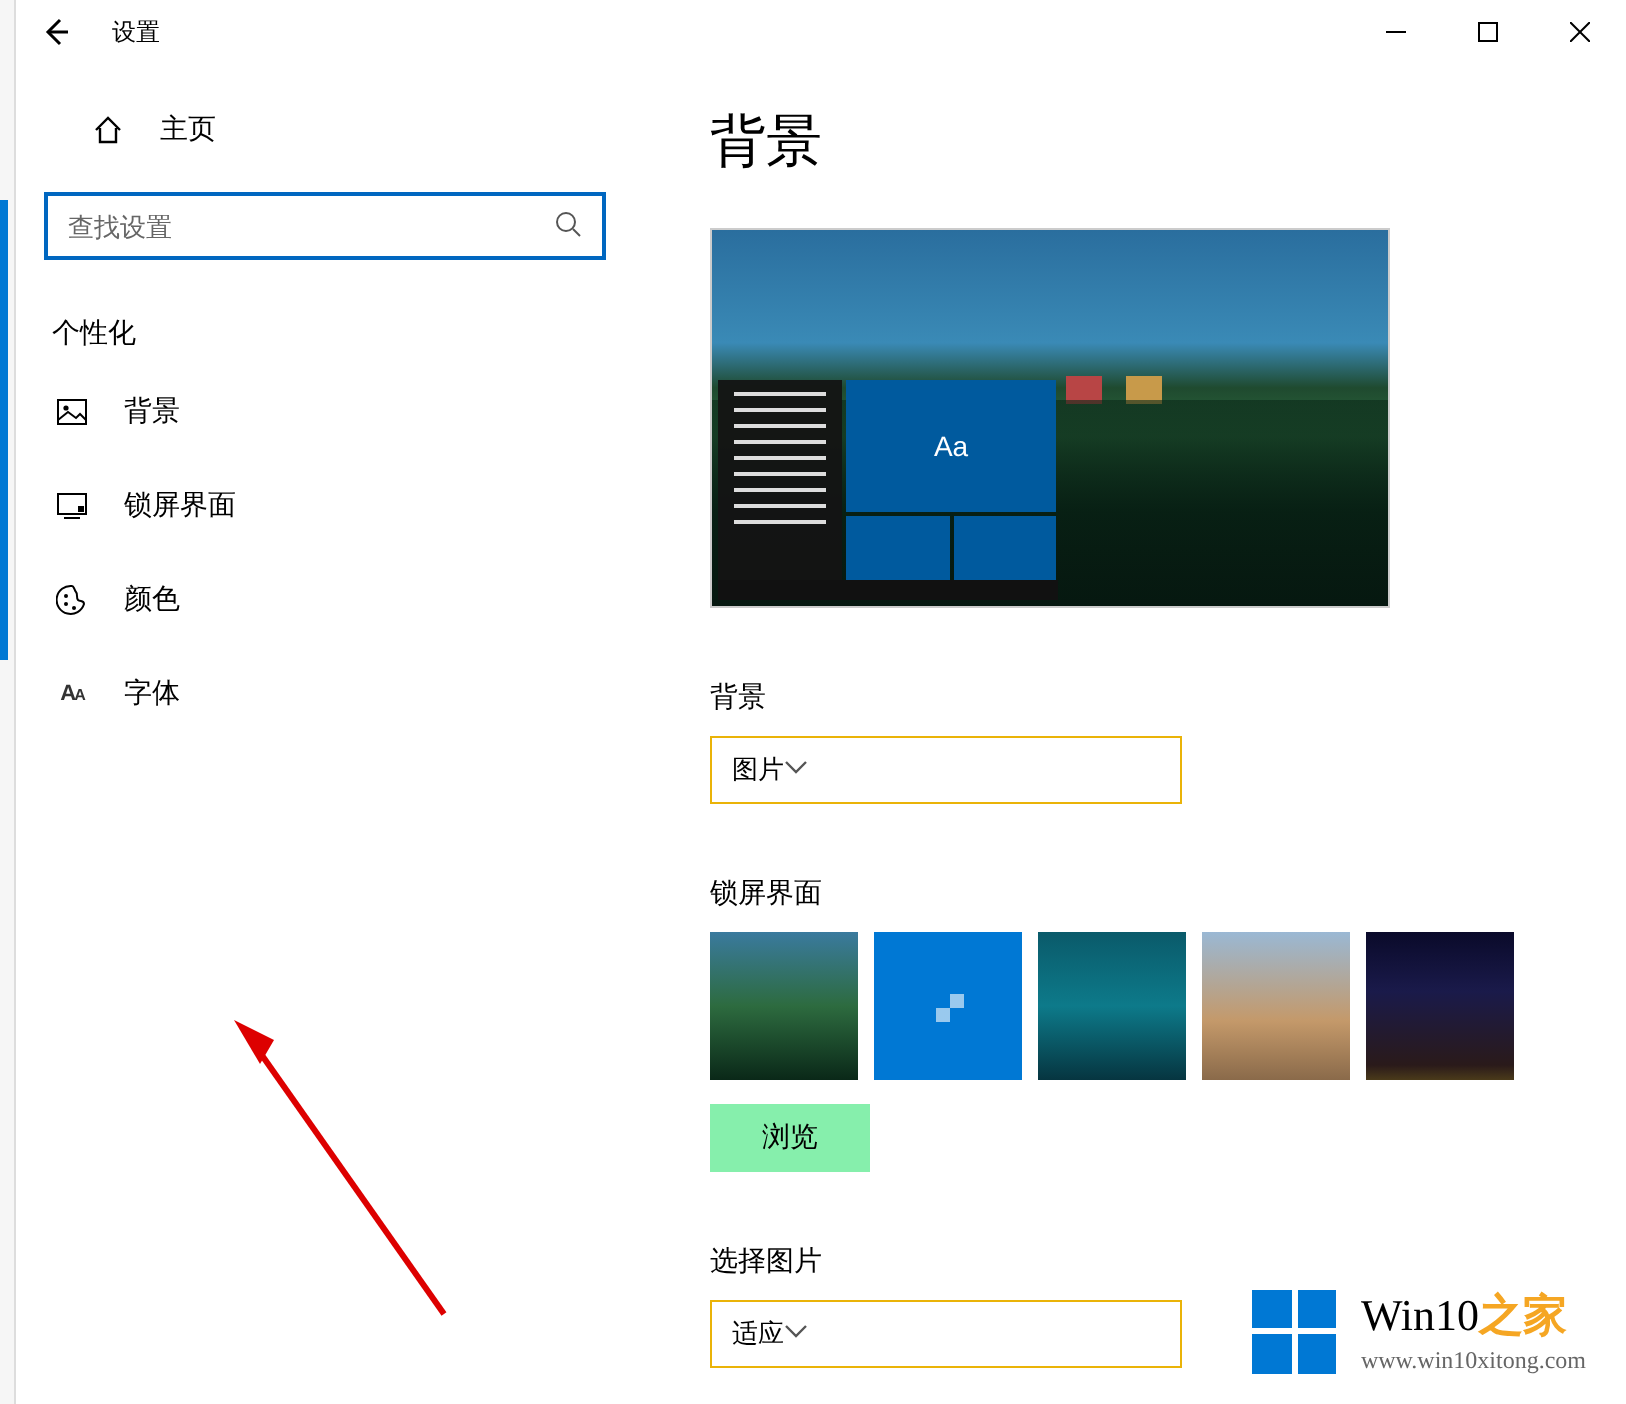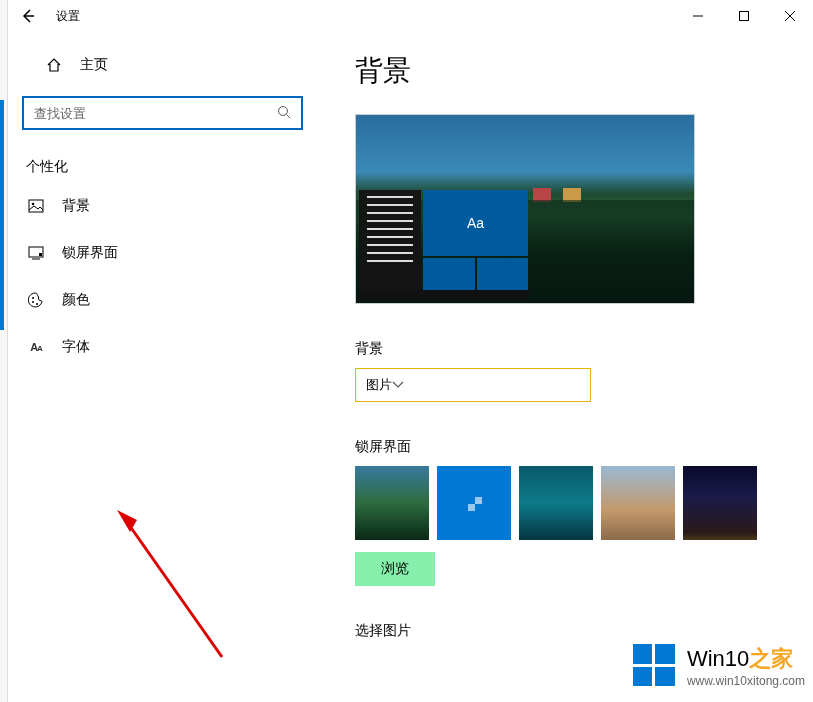--- a/index.html
+++ b/index.html
@@ -44,21 +44,21 @@
     .select-box .chev { font-size: 11px; color: #555; }
     .thumbs { display: flex; gap: 8px; margin-top: 4px; }
     .thumb { width: 74px; height: 74px; cursor: pointer; }
     .t1 { background: linear-gradient(to bottom, #3a7a9e 0%, #2d6b3f 50%, #0a2818 100%); }
     .t2 { background: #0078d4; position: relative; }
     .t2::after { content: ''; position: absolute; top: 42%; left: 42%; width: 14px; height: 14px; background: conic-gradient(#fff 0deg 90deg, transparent 90deg 180deg, #fff 180deg 270deg, transparent 270deg); opacity: 0.6; }
     .t3 { background: linear-gradient(to bottom, #0a5a6a 0%, #0d7a8a 50%, #063540 100%); }
     .t4 { background: linear-gradient(to bottom, #9ab8d4 0%, #c4996a 60%, #8a6a4a 100%); }
     .t5 { background: linear-gradient(to bottom, #0a0a2a 0%, #1a1a4a 40%, #2a1a1a 90%, #4a3a1a 100%); }
     .browse-btn { margin-top: 12px; width: 80px; height: 34px; background: #86efac; border: none; cursor: pointer; font-size: 14px; }
-    .watermark { position: absolute; right: 0; bottom: 10px; display: flex; gap: 12px; background: rgba(255,255,255,0.8); padding: 4px 8px; }
+    .watermark { position: absolute; right: 12px; bottom: 10px; display: flex; align-items: center; gap: 12px; background: rgba(255,255,255,0.8); padding: 4px 8px; font-family: Liberation Serif, serif; }
     .wm-logo { width: 42px; height: 42px; display: grid; grid-template-columns: 1fr 1fr; grid-template-rows: 1fr 1fr; gap: 3px; }
     .wm-logo div { background: #0078d4; }
     .wm-text { display: flex; flex-direction: column; }
     .wm-text .big { font-size: 22px; font-weight: 400; }
     .wm-text .big b { font-weight: 600; color: #f5a623; }
     .wm-text .small { font-size: 12px; color: #666; }
     .left-edge { position: absolute; left: 0; top: 0; width: 8px; height: 100%; background: #f6f6f6; border-right: 1px solid #ddd; }
     .left-edge .blue { position: absolute; left: 0; top: 100px; width: 4px; height: 230px; background: #0078d4; }
     .arrow { position: absolute; left: 112px; top: 502px; width: 120px; height: 160px; pointer-events: none; }
   </style>
@@ -195,20 +195,26 @@
       <div class="thumbs">
         <div class="thumb t1"></div>
         <div class="thumb t2"></div>
         <div class="thumb t3"></div>
         <div class="thumb t4"></div>
         <div class="thumb t5"></div>
       </div>
       <button class="browse-btn">浏览</button>
 
       <div class="form-label">选择图片</div>
+      <div class="select-box">
+        <span>适应</span>
+        <span class="chev"><svg width="12" height="8" viewBox="0 0 12 8">
+              <path d="M1 1 L6 6 L11 1" stroke="#555" fill="none" stroke-width="1.2"></path>
+            </svg></span>
+      </div>
     </div>
   </div>
 
   <svg class="arrow" viewBox="0 0 120 160">
     <line x1="110" y1="155" x2="15" y2="20" stroke="#d00" stroke-width="3"></line>
     <polygon points="5,8 25,18 18,30" fill="#d00"></polygon>
   </svg>
 
   <div class="watermark">
     <div class="wm-logo">

